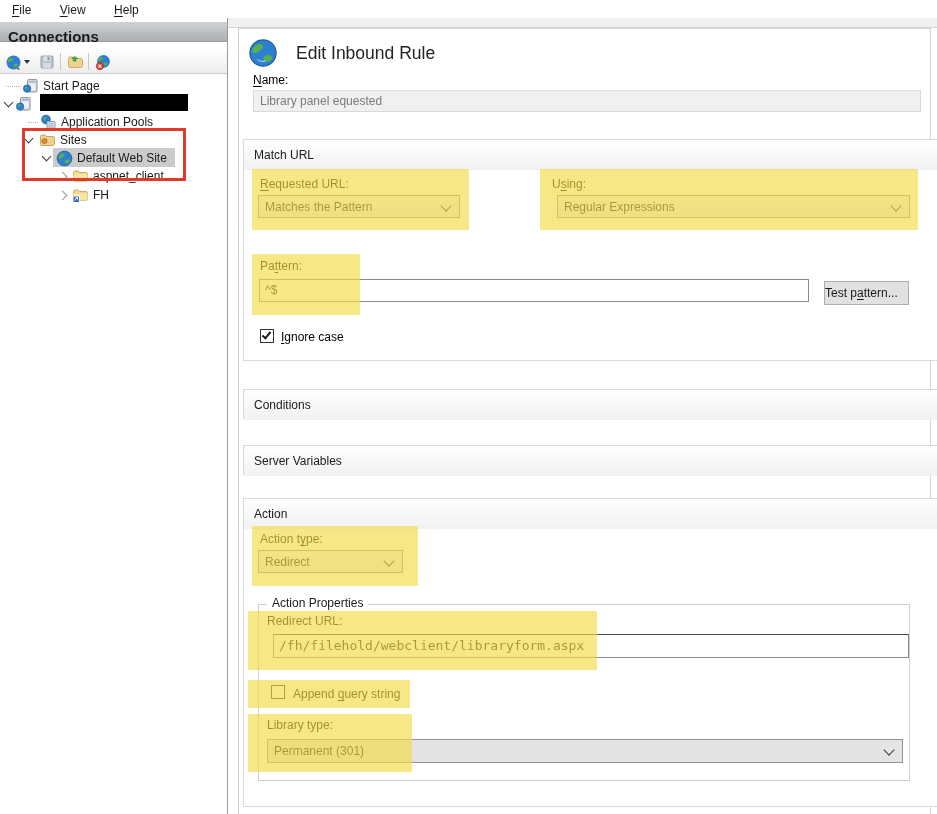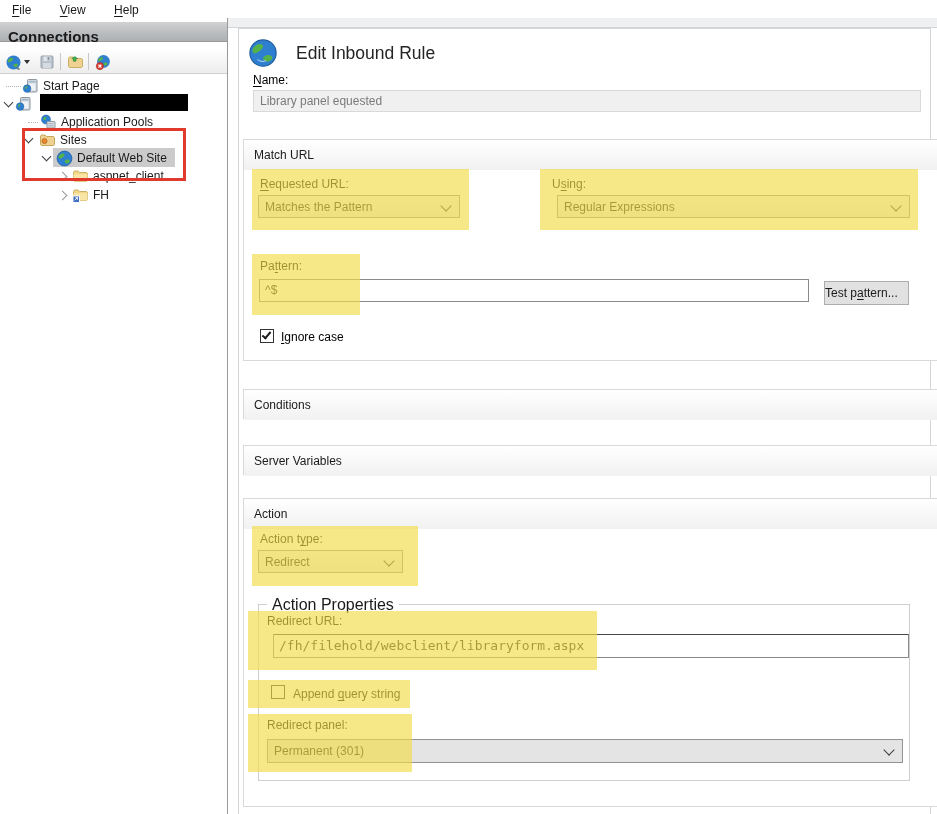--- a/index.html
+++ b/index.html
@@ -61,21 +61,21 @@
   .tinput { position:absolute; background:#fff; border:1px solid #8a8a8a; font-size:12px; padding:3px 5px; }
 
   .cb { position:absolute; width:14px; height:14px; border:1.5px solid #333; background:#fff; }
   .cb .mark { position:absolute; left:3px; top:0px; width:5px; height:9px;
      border-right:2px solid #1c1c1c; border-bottom:2px solid #1c1c1c; transform:rotate(40deg); }
 
   .button { position:absolute; background:#e1e1e1; border:1px solid #adadad; font-size:12px;
      text-align:left; padding-top:4px; }
 
   .groupbox { position:absolute; border:1px solid #cfcfcf; }
-  .legend { position:absolute; top:-9px; left:8px; background:#fff; padding:0 5px; font-size:16px; }
+  .legend { position:absolute; top:-9px; left:8px; background:#fff; padding:0 5px; font-size:12px; }
 
   .mono { font-family:"DejaVu Sans Mono","Liberation Mono",monospace; font-size:13px; }
 
   .yellow { position:absolute; background:rgba(242,219,73,0.66); z-index:5; pointer-events:none; }
 
   svg { display:block; }
 </style>
 </head>
 <body>
 
@@ -306,21 +306,21 @@
       <span>Redirect</span>
       <span class="cv"></span>
     </div>
 
     <div class="groupbox" style="left:14px;top:105px;width:652px;height:177px;">
       <span class="legend">Action Properties</span>
       <div class="lbl" style="left:8px;top:9px;">Redirect URL:</div>
       <div class="tinput mono" style="left:14px;top:29px;width:636px;height:24px;border-top:1.5px solid #4a4a4a;">/fh/filehold/webclient/libraryform.aspx</div>
       <div class="cb" style="left:12px;top:80px;"></div>
       <div class="lbl" style="left:34px;top:82px;">Append <u>q</u>uery string</div>
-      <div class="lbl" style="left:8px;top:113px;">Redirect panel:</div>
+      <div class="lbl" style="left:8px;top:113px;">Library type:</div>
       <div class="combo" style="left:8px;top:134px;width:636px;height:24px;background:#e4e4e4;">
         <span>Permanent (301)</span>
         <span class="cv"></span>
       </div>
     </div>
 
     <div class="yellow" style="left:8px;top:27px;width:166px;height:60px;"></div>
     <div class="yellow" style="left:4px;top:112px;width:349px;height:59px;"></div>
     <div class="yellow" style="left:4px;top:181px;width:162px;height:28px;"></div>
     <div class="yellow" style="left:4px;top:215px;width:164px;height:58px;"></div>

